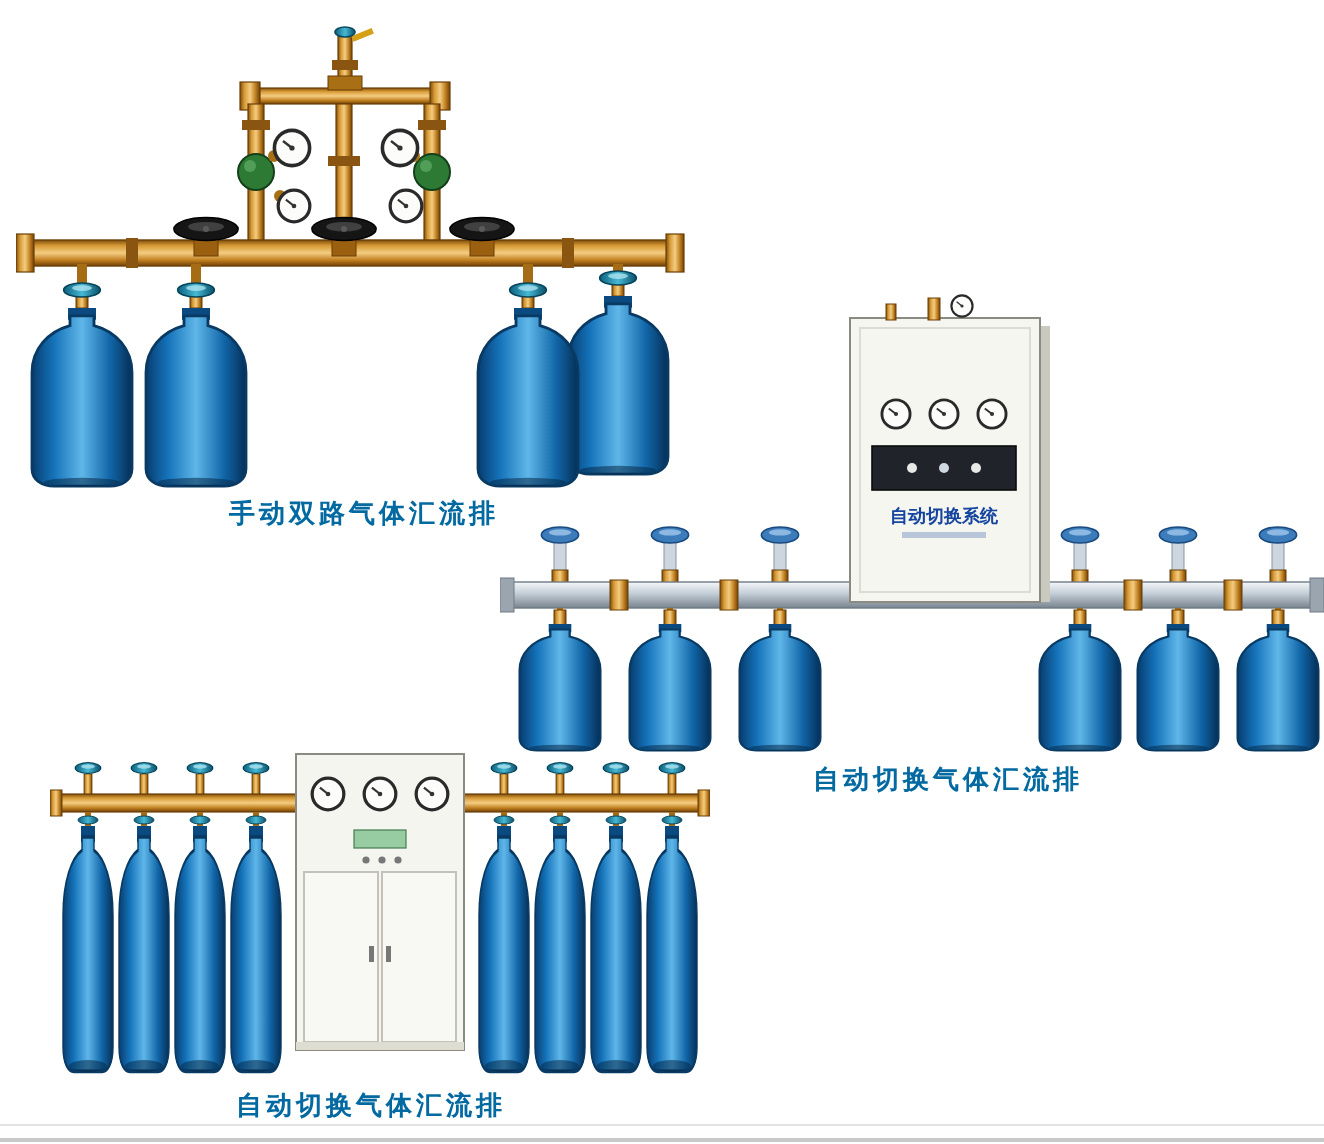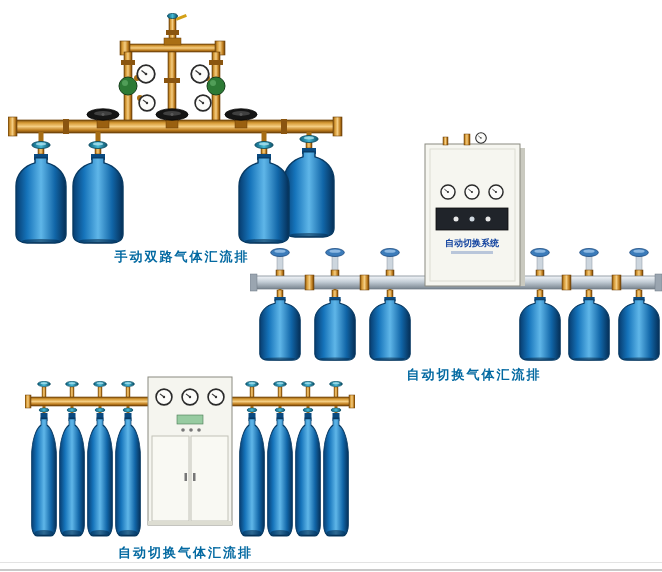--- a/index.html
+++ b/index.html
@@ -173,21 +173,21 @@
       </g>
 
       <use href="#bottle" x="7" y="146" width="52" height="90"></use>
       <use href="#bottle" x="64" y="146" width="52" height="90"></use>
       <use href="#bottle" x="275" y="140" width="52" height="90"></use>
       <use href="#bottle" x="230" y="146" width="52" height="90"></use>
     </svg>
     <figcaption class="caption" style="left:94px;top:240px;width:160px">手动双路气体汇流排</figcaption>
   </figure>
 
-  <figure class="product" style="left:250px;top:132px;width:412px;height:254px">
+  <figure class="product" style="left:250px;top:147px;width:412px;height:254px">
     <svg width="412" height="232" viewBox="0 0 412 232">
 
       <g>
         <rect x="27" y="124" width="6" height="22" fill="#cdd6de" stroke="#8a95a0" stroke-width="0.5"></rect>
         <rect x="26" y="138" width="8" height="8" fill="url(#pipeV)" stroke="#6b3f06" stroke-width="0.5"></rect>
         <use href="#bdisc" x="20" y="116" width="20" height="9"></use>
       </g>
       <g>
         <rect x="82" y="124" width="6" height="22" fill="#cdd6de" stroke="#8a95a0" stroke-width="0.5"></rect>
         <rect x="81" y="138" width="8" height="8" fill="url(#pipeV)" stroke="#6b3f06" stroke-width="0.5"></rect>

